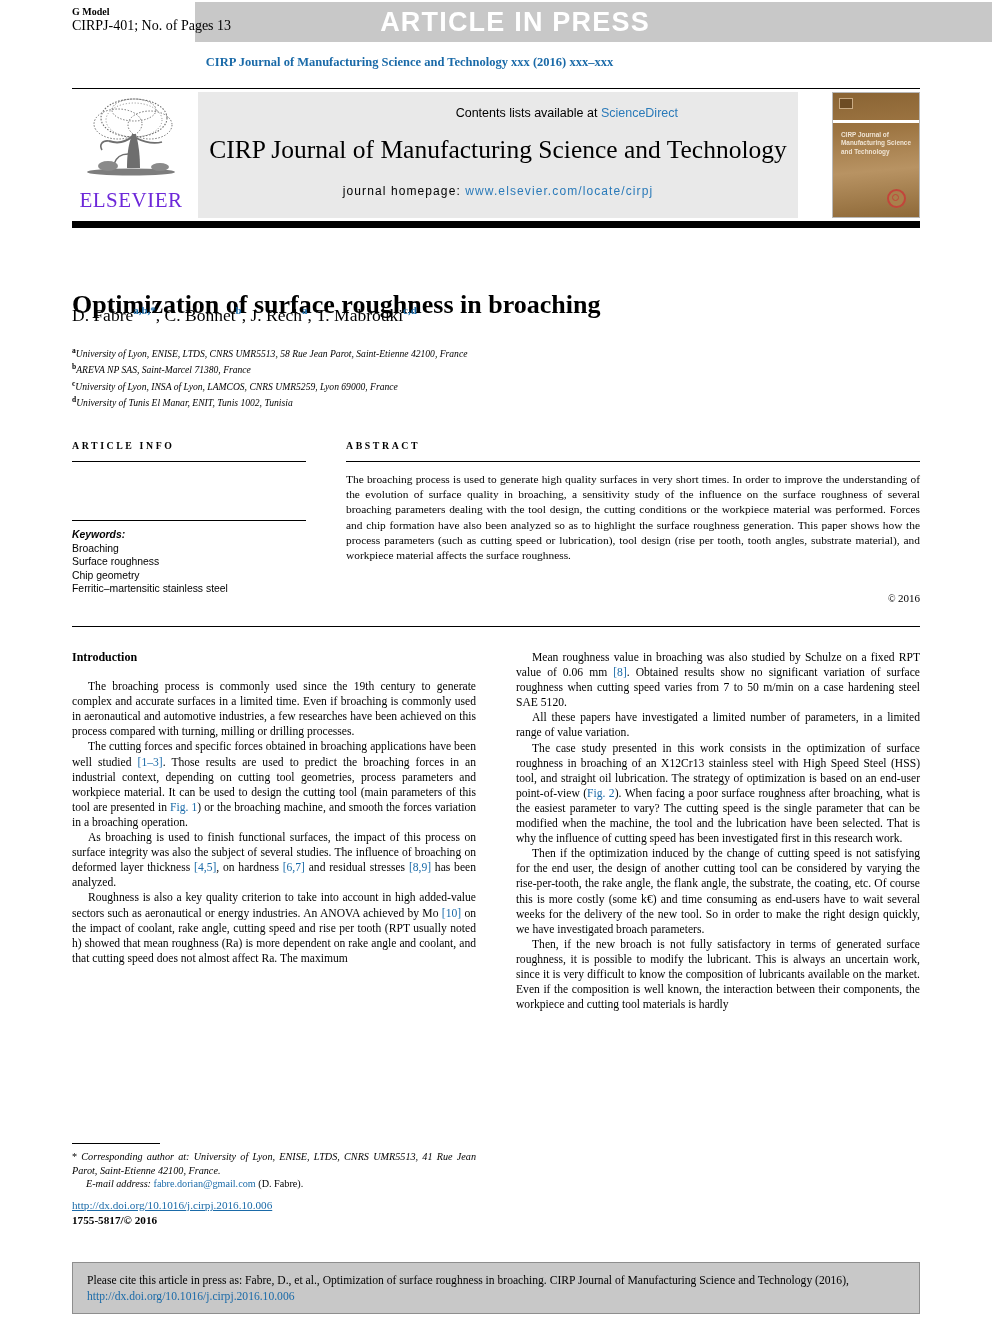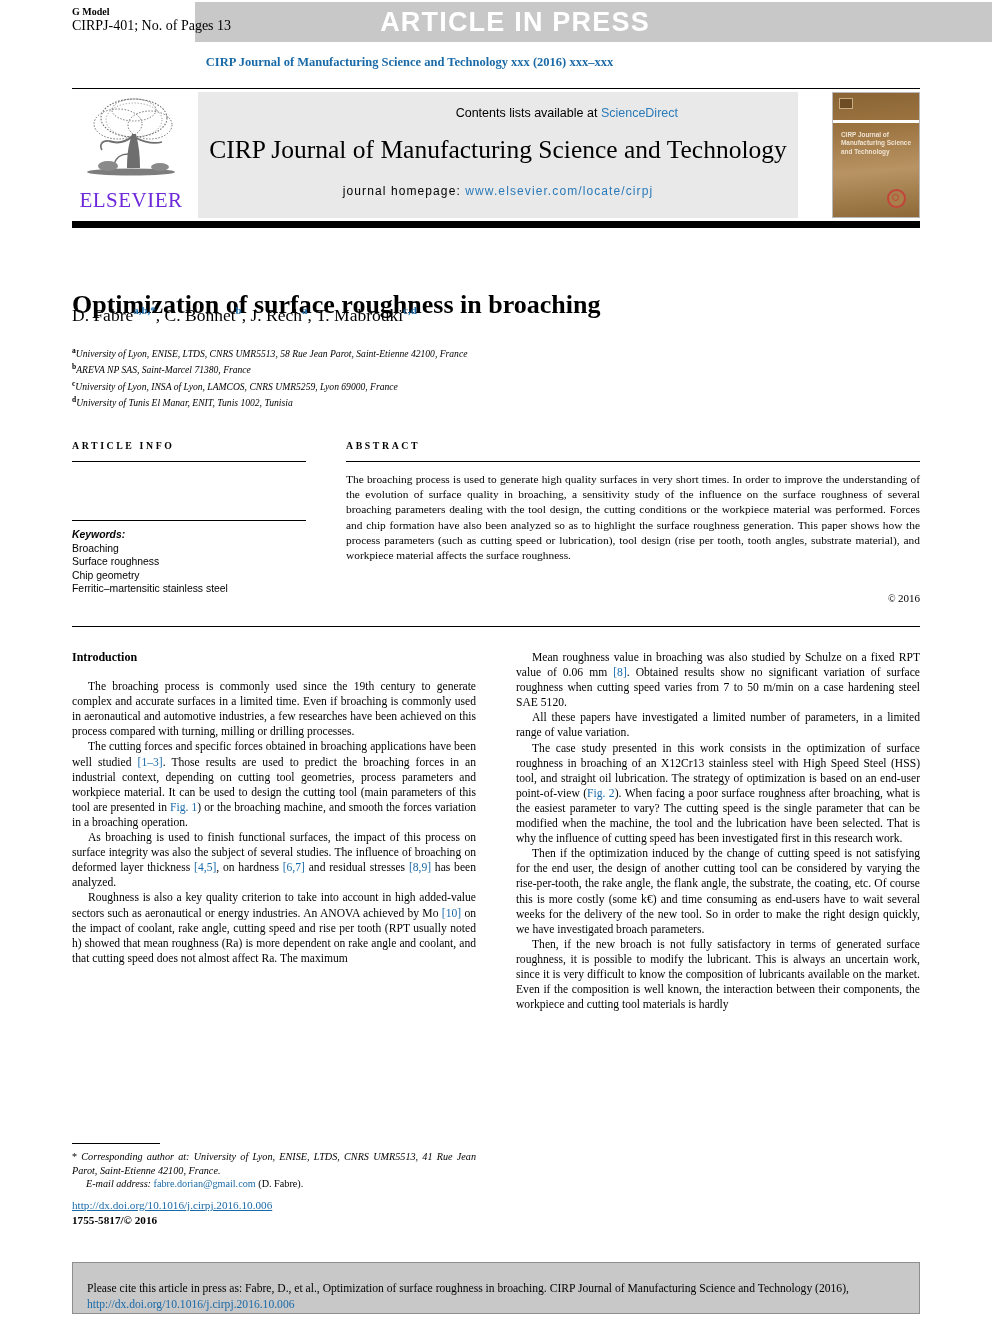--- a/index.html
+++ b/index.html
@@ -350,21 +350,21 @@
   
   .citebox {
     position: absolute;
     left: 72px; top: 1262px;
     width: 848px; height: 52px;
     background: #c8c8c8;
     border: 1px solid #8e8e8e;
     box-sizing: border-box;
   }
   .citebox-inner {
-    padding: 18px 14px 0 14px;
+    padding: 10px 14px 0 14px;
     font-family: "Liberation Serif", serif;
     font-size: 11.6px;
     line-height: 15.5px;
   }
   .citebox-inner a { color: #1a6aa8; text-decoration: none; }
 </style>
 </head>
 <body>
 
 <div class="page">

